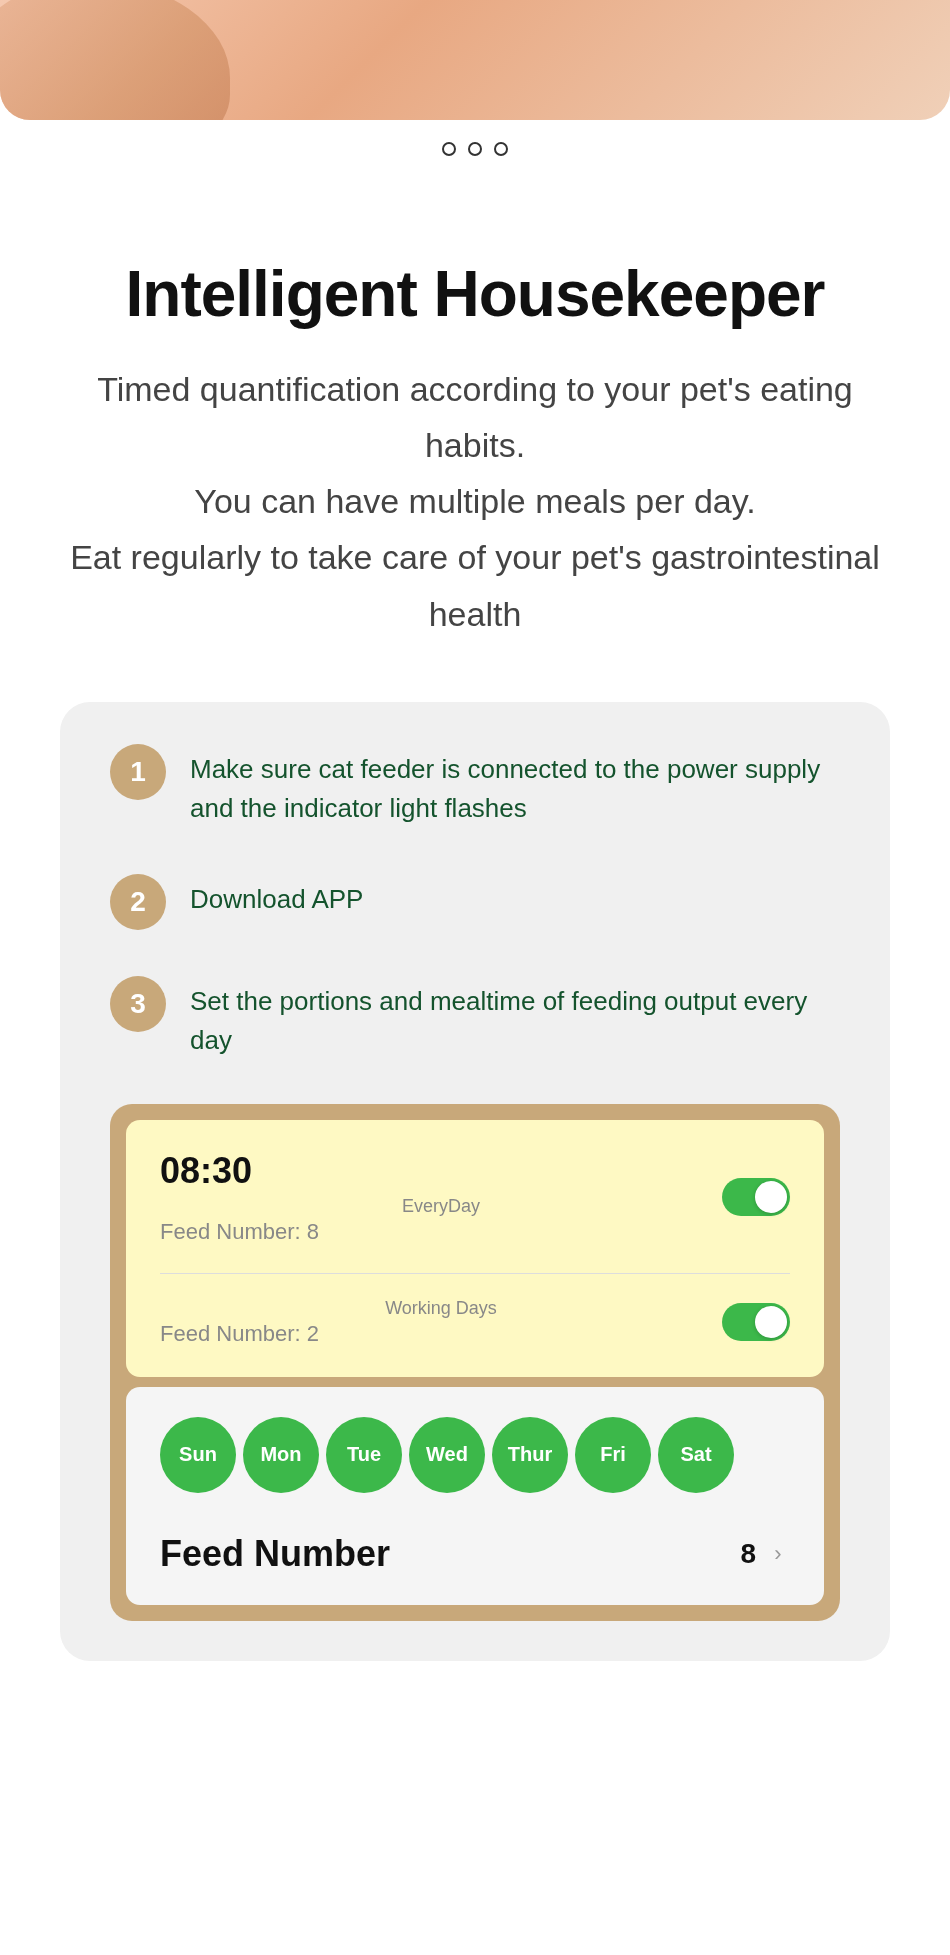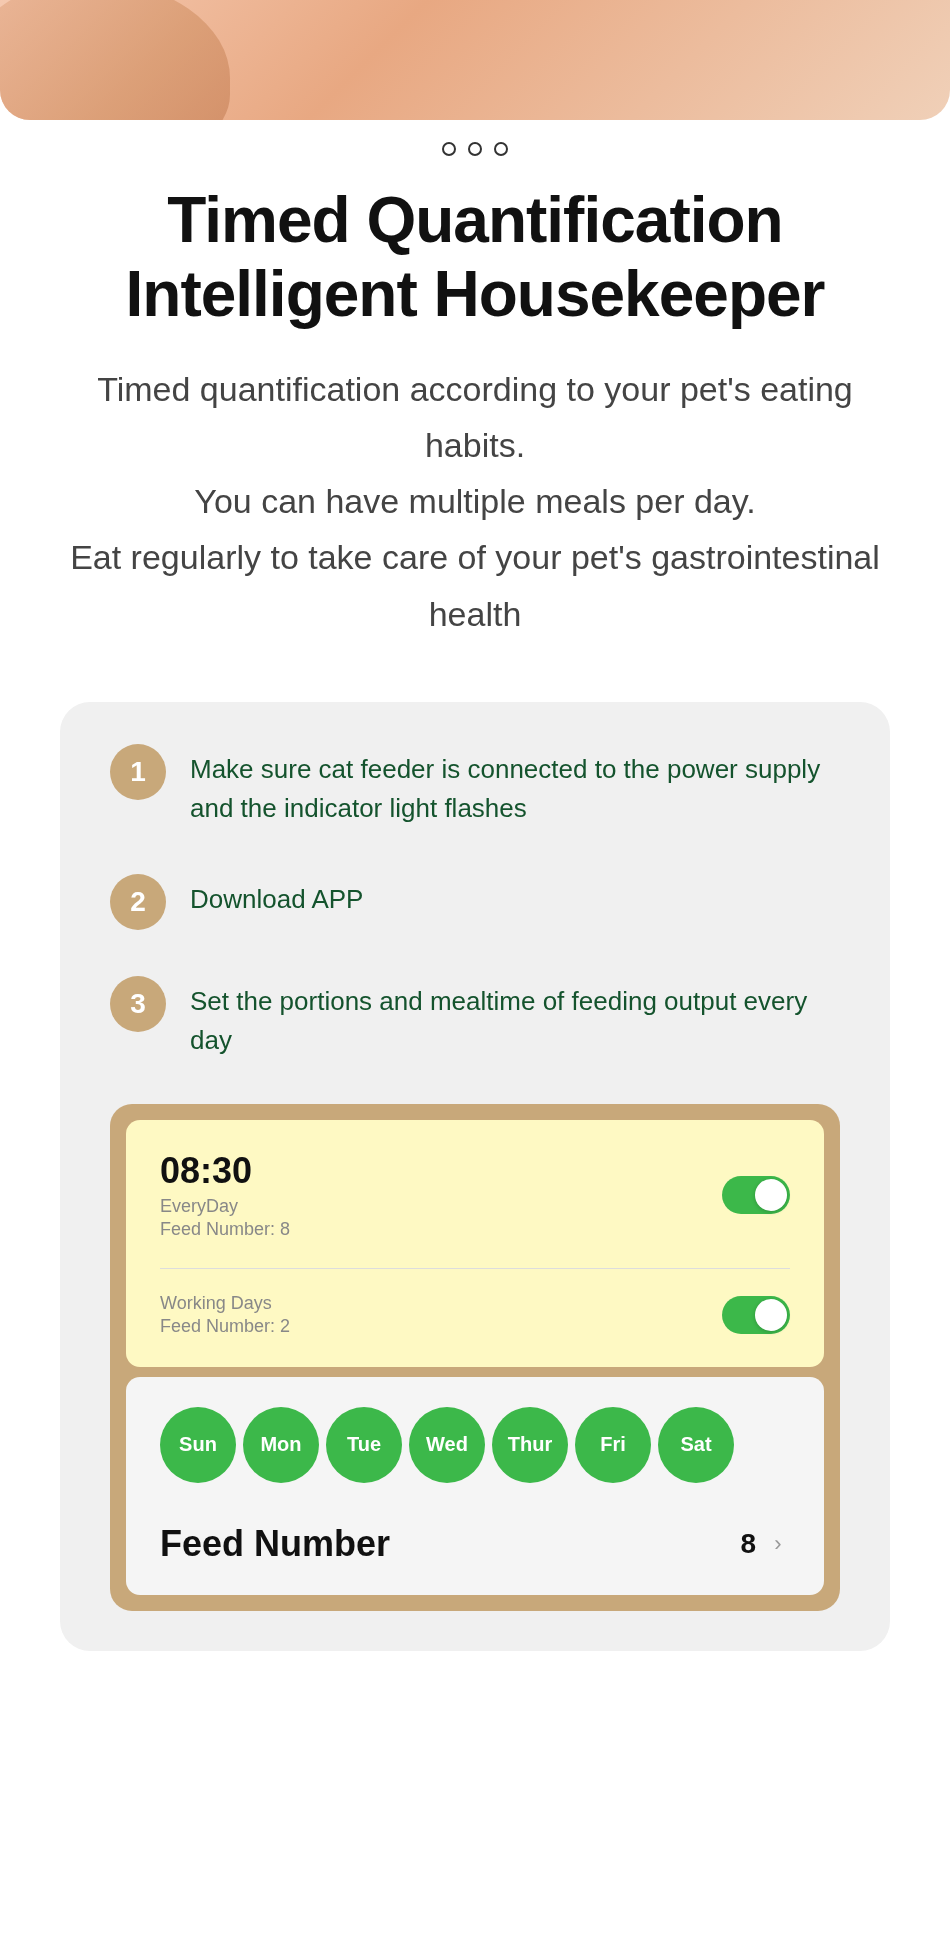--- a/index.html
+++ b/index.html
@@ -147,24 +147,25 @@
       color: #111;
       display: block;
       margin-bottom: 4px;
     }
 
     .schedule-repeat {
       font-size: 18px;
       color: #888;
       display: block;
       margin-bottom: 2px;
+      text-align: center;
     }
 
     .schedule-feed {
-      font-size: 18px;
+      font-size: 22px;
       color: #888;
       display: block;
     }
 
     .toggle {
       width: 68px;
       height: 38px;
       border-radius: 19px;
       background: #3cb84a;
       position: relative;
@@ -255,21 +256,21 @@
 <div class="top-image-area"></div>
 
 <div class="dots-row">
   <div class="dot"></div>
   <div class="dot"></div>
   <div class="dot"></div>
 </div>
 
 <div class="hero-section">
   <h1 class="hero-title">
-    <span>Timed Quantification</span><br>
+    <br>
     <span>Intelligent Housekeeper</span>
   </h1>
   <p class="hero-subtitle">
     <span>Timed quantification according to your pet's eating habits.</span><br>
     <span>You can have multiple meals per day.</span><br>
     <span>Eat regularly to take care of your pet's gastrointestinal health</span>
   </p>
 </div>
 
 <div class="main-card">

